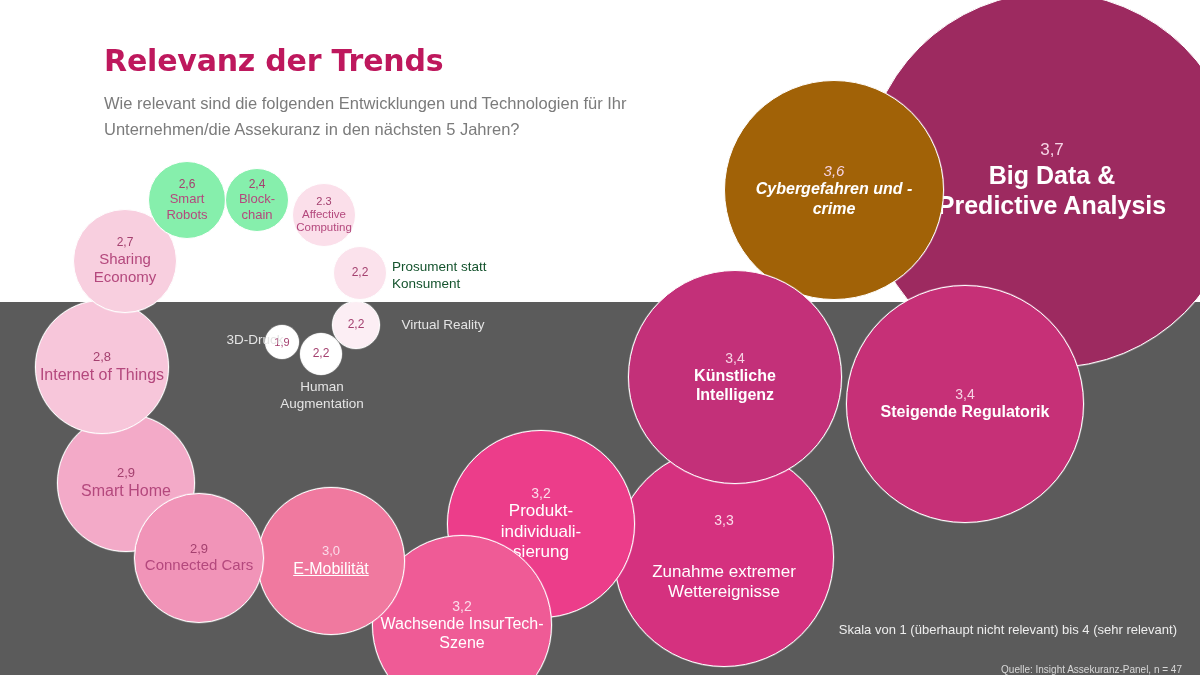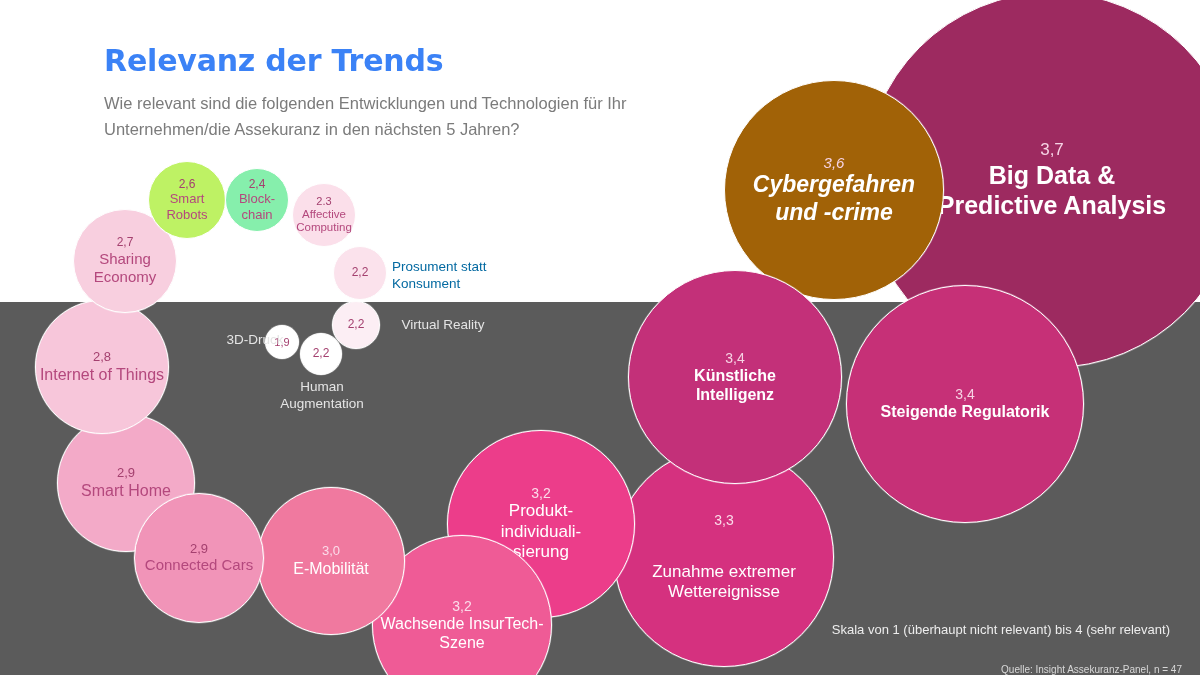--- a/index.html
+++ b/index.html
@@ -29,21 +29,21 @@
     left:104px;
     top:44px;
     width:620px;
     z-index:40;
   }
   #page-title{
     font-family:"DejaVu Sans", sans-serif;
     font-weight:bold;
     font-size:30px;
     letter-spacing:-0.2px;
-    color:#3b82f6;
+    color:#be185d;
     margin:0 0 14px 0;
     line-height:1.1;
   }
   #subtitle{
     font-size:16.5px;
     color:#7b7b7b;
     line-height:1.55;
     margin:0;
     font-weight:400;
   }
@@ -75,30 +75,30 @@
   .tone-white .val{ color:#f6d3e4; }
   .tone-white .lbl{ color:#ffffff; font-weight:bold; }
   .tone-soft .val, .tone-soft .lbl{ color:#ffffff; }
   .tone-soft .val{ color:#fbdcea; }
 
   
   .ext-label{
     position:absolute;
     font-size:13.5px;
     line-height:1.28;
-    color:#0369a1;
+    color:#14532d;
     z-index:30;
   }
   .ext-label.on-dark{ color:#e4e4e4;text-align:center; }
   .ext-label.center{ text-align:center; }
 
   
   #scale-note{
     position:absolute;
-    right:30px;
+    right:23px;
     top:622px;
     font-size:13px;
     color:#ededed;
     z-index:45;
   }
   #source-note{
     position:absolute;
     right:18px;
     top:664px;
     font-size:10px;
@@ -122,21 +122,21 @@
       <div class="bubble tone-white" style="left: 864px; top: -8px; width: 376px; height: 376px; background: rgb(157, 42, 96); z-index: 10;">
         <span class="val" style="font-size: 17px;">3,7</span>
         <span class="lbl" style="font-size: 25px; max-width: 230px;">Big Data &amp; Predictive Analysis</span>
       </div>
       <div class="bubble tone-white" style="left: 846px; top: 285px; width: 238px; height: 238px; background: rgb(198, 48, 119); z-index: 11;">
         <span class="val" style="font-size: 14px;">3,4</span>
         <span class="lbl" style="font-size: 16px; max-width: 175px;">Steigende Regulatorik</span>
       </div>
       <div class="bubble tone-white" style="left: 724px; top: 80px; width: 220px; height: 220px; background: #a16207; z-index: 12; font-style: italic;">
         <span class="val" style="font-size: 15px;">3,6</span>
-        <span class="lbl" style="font-size: 23px; max-width: 175px;">Cybergefahren und -crime</span>
+        <span class="lbl" style="font-size: 16px; max-width: 175px;">Cybergefahren und -crime</span>
       </div>
       <div class="bubble tone-soft" style="left: 614px; top: 447px; width: 220px; height: 220px; background: rgb(213, 49, 127); z-index: 13;">
         <span class="val" style="font-size: 14px;">3,3</span>
         <span class="lbl" style="font-size: 17px; max-width: 190px; margin-top: 34px;">Zunahme extremer Wettereignisse</span>
       </div>
       <div class="bubble tone-white" style="left: 628px; top: 270px; width: 214px; height: 214px; background: rgb(195, 48, 121); z-index: 14;">
         <span class="val" style="font-size: 14px;">3,4</span>
         <span class="lbl" style="font-size: 16px; max-width: 160px;">Künstliche Intelligenz</span>
       </div>
       <div class="bubble tone-soft" style="left: 447px; top: 430px; width: 188px; height: 188px; background: rgb(236, 61, 138); z-index: 15;">
@@ -146,39 +146,39 @@
           <span style="display: block;">individuali-</span>
           <span style="display: block;">sierung</span>
         </span>
       </div>
       <div class="bubble tone-soft" style="left: 372px; top: 535px; width: 180px; height: 180px; background: rgb(239, 91, 150); z-index: 16;">
         <span class="val" style="font-size: 14px;">3,2</span>
         <span class="lbl" style="font-size: 16px; max-width: 170px;">Wachsende InsurTech-Szene</span>
       </div>
       <div class="bubble tone-soft" style="left: 257px; top: 487px; width: 148px; height: 148px; background: rgb(240, 121, 159); z-index: 17;">
         <span class="val" style="font-size: 13px;">3,0</span>
-        <span class="lbl" style="font-size: 16px; max-width: 140px;">E-Mobilität</span>
+        <span class="lbl" style="font-size: 16px; max-width: 140px; text-decoration: underline;">E-Mobilität</span>
       </div>
       <div class="bubble tone-dark" style="left: 57px; top: 414px; width: 138px; height: 138px; background: rgb(243, 170, 200); z-index: 18;">
         <span class="val" style="font-size: 13px;">2,9</span>
         <span class="lbl" style="font-size: 16px; max-width: 130px;">Smart Home</span>
       </div>
       <div class="bubble tone-dark" style="left: 35px; top: 300px; width: 134px; height: 134px; background: rgb(247, 198, 218); z-index: 19;">
         <span class="val" style="font-size: 13px;">2,8</span>
         <span class="lbl" style="font-size: 16px; max-width: 125px;">Internet of Things</span>
       </div>
       <div class="bubble tone-dark" style="left: 134px; top: 493px; width: 130px; height: 130px; background: rgb(241, 148, 184); z-index: 20;">
         <span class="val" style="font-size: 13px;">2,9</span>
         <span class="lbl" style="font-size: 15px; max-width: 120px;">Connected Cars</span>
       </div>
       <div class="bubble tone-dark" style="left: 73px; top: 209px; width: 104px; height: 104px; background: rgb(248, 207, 223); z-index: 21;">
         <span class="val" style="font-size: 12px;">2,7</span>
         <span class="lbl" style="font-size: 15px; max-width: 105px;">Sharing Economy</span>
       </div>
-      <div class="bubble tone-dark" style="left: 148px; top: 161px; width: 78px; height: 78px; background: #bef264; z-index: 22;">
+      <div class="bubble tone-dark" style="left: 148px; top: 161px; width: 78px; height: 78px; background: #86efac; z-index: 22;">
         <span class="val" style="font-size: 12px;">2,6</span>
         <span class="lbl" style="font-size: 13px; max-width: 80px;">Smart Robots</span>
       </div>
       <div class="bubble tone-dark" style="left: 225px; top: 168px; width: 64px; height: 64px; background: #86efac; z-index: 23;">
         <span class="val" style="font-size: 12px;">2,4</span>
         <span class="lbl" style="font-size: 13px; max-width: 70px;">
           <span style="display: block;">Block-</span>
           <span style="display: block;">chain</span>
         </span>
       </div>

